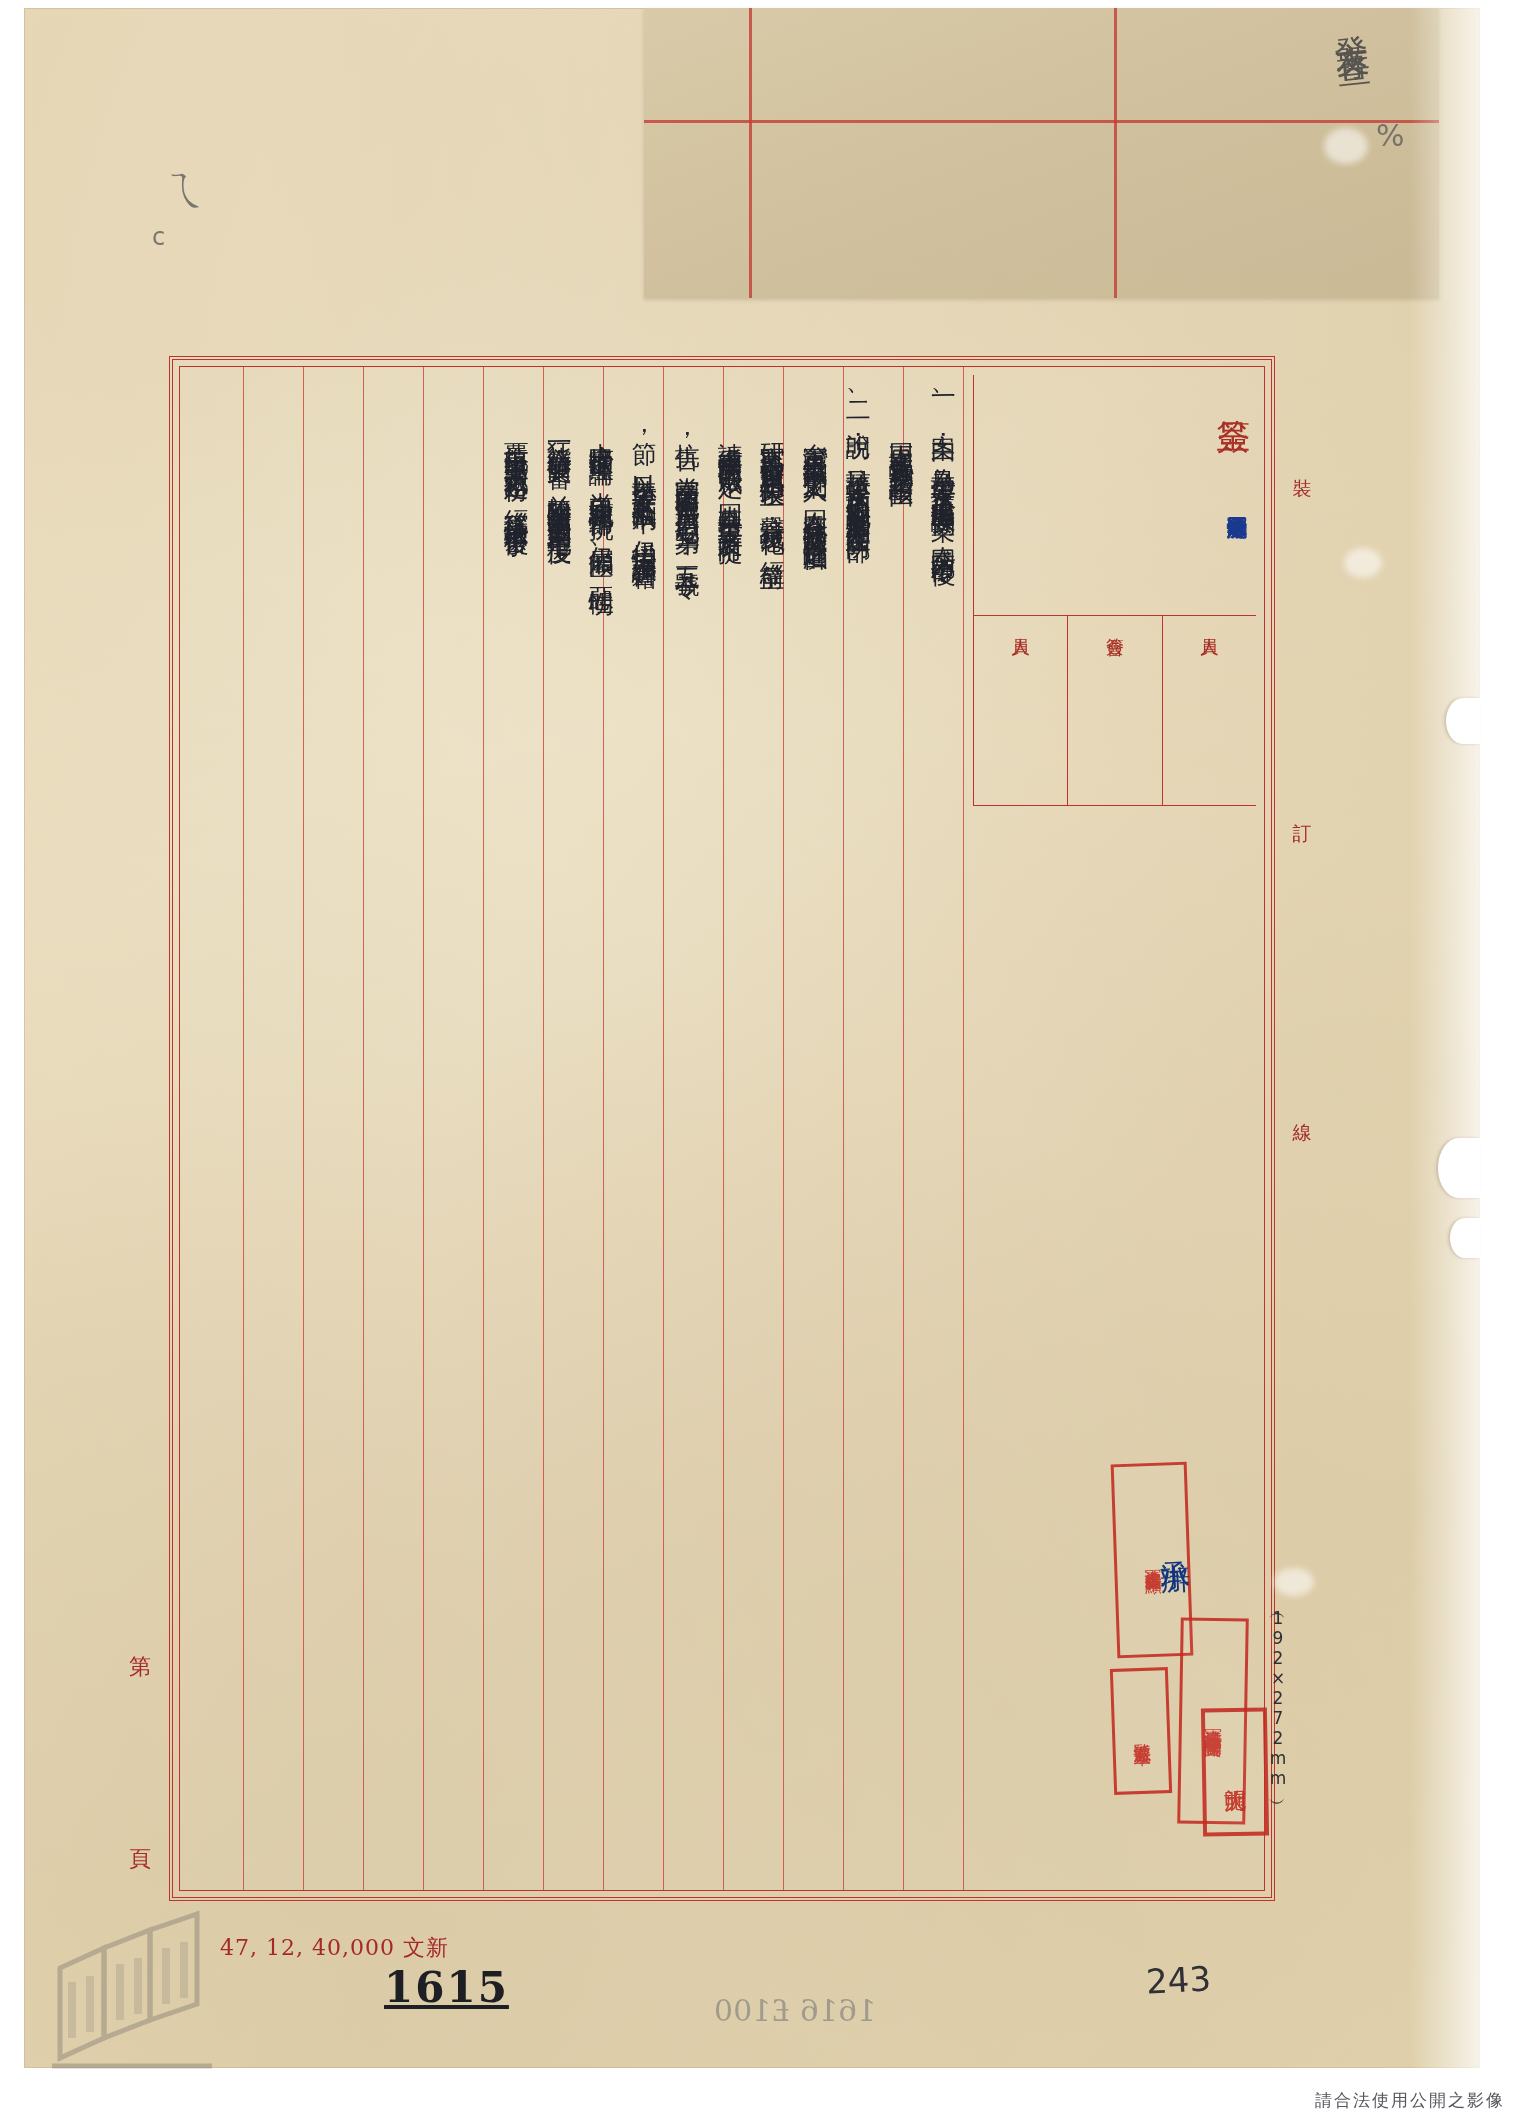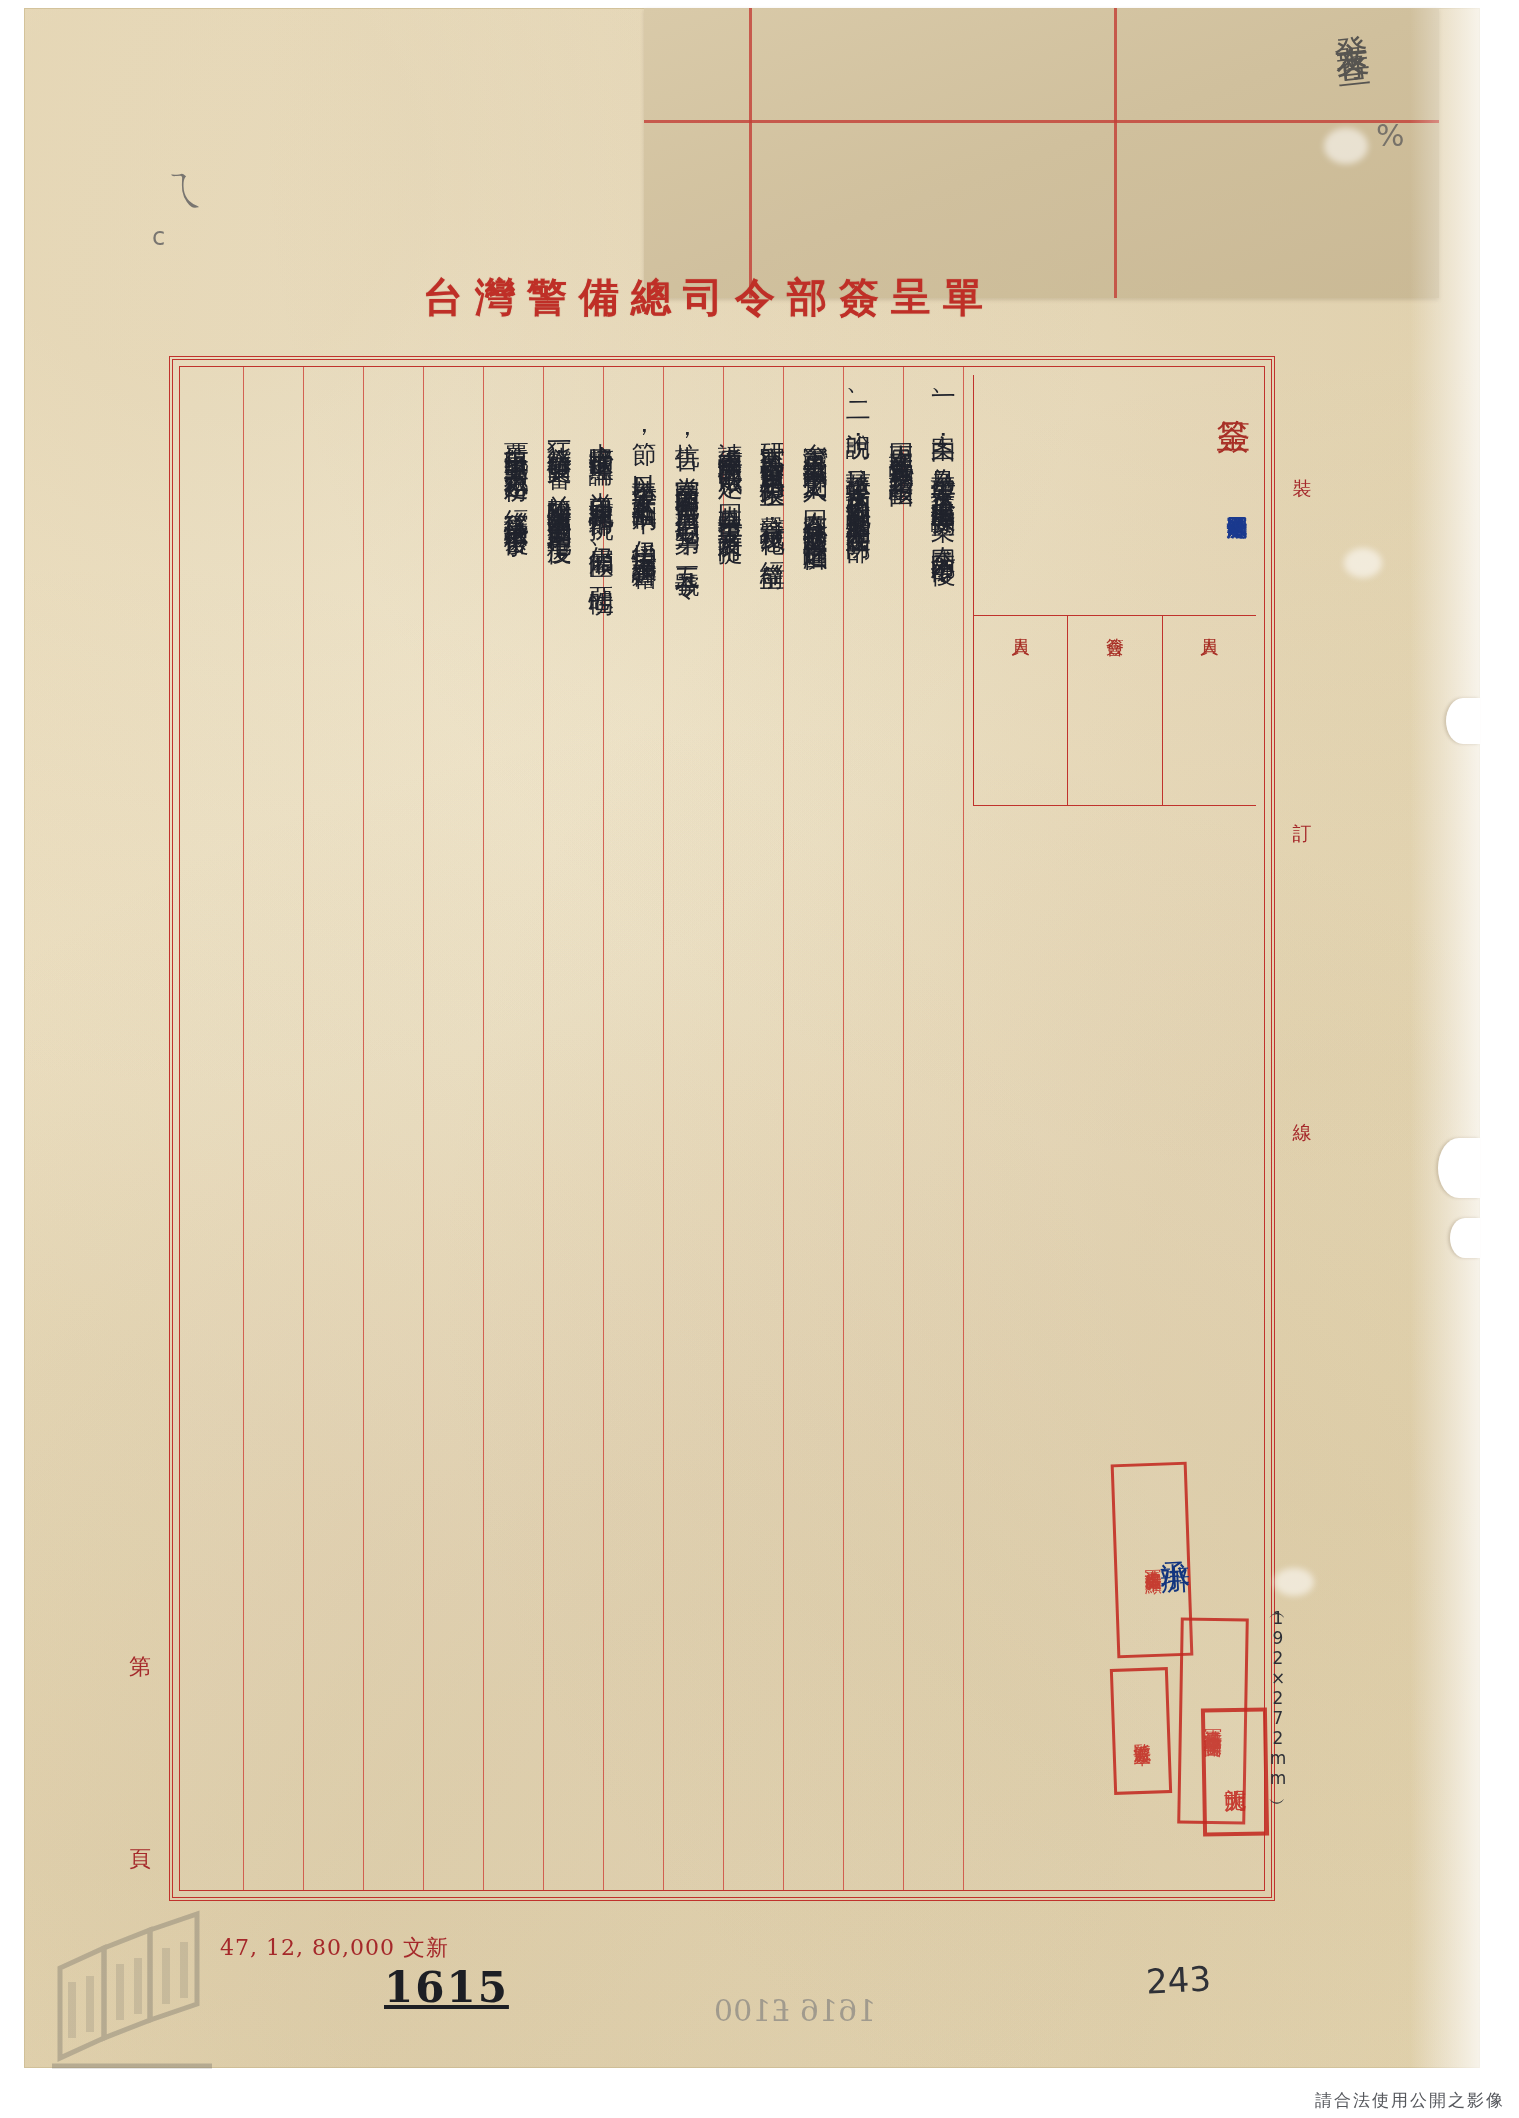--- a/index.html
+++ b/index.html
@@ -355,21 +355,20 @@
     <div class="redline-v" style="left:470px;"></div>
     <div class="redline-h" style="top:112px;"></div>
   </div>
 
   <div id="scrawl">發文存查</div>
   <div id="corner-mark">%</div>
 
   <div id="left-mark-1">ㄟ</div>
   <div id="left-mark-2">c</div>
 
-  <div id="doc-title">台灣警備總司令部簽呈單</div>
 
   <div id="form">
     <div id="form-inner">
 
       <div class="col-rule" style="right:300px;"></div>
       <div class="col-rule" style="right:360px;"></div>
       <div class="col-rule" style="right:420px;"></div>
       <div class="col-rule" style="right:480px;"></div>
       <div class="col-rule" style="right:540px;"></div>
       <div class="col-rule" style="right:600px;"></div>
@@ -432,21 +431,21 @@
 
   <div id="right-margin-notes">
     <span class="dotted-v">裝</span>
   </div>
   <div style="position:absolute;left:1266px;top:800px;color:#a5282a;font-size:19px;" class="dotted-v">訂</div>
   <div style="position:absolute;left:1266px;top:1100px;color:#a5282a;font-size:19px;" class="dotted-v">線</div>
   <div id="spec-note">（192×272mm）</div>
 
   <div id="page-label">第　　頁</div>
 
-  <div id="print-line">47, 12, 80,000 文新</div>
+  <div id="print-line">47, 12, 40,000 文新</div>
   <div id="doc-number">1615</div>
   <div id="bottom-right-num">243</div>
   <div id="mirror-num">1616  £100</div>
 
   <svg id="watermark" viewBox="0 0 200 170">
     <g fill="none" stroke="#6d6a63" stroke-width="5">
       <path d="M18,150 L18,60 L62,40 L62,130 Z"></path>
       <path d="M62,40 L108,22 L108,112 L62,130 Z"></path>
       <path d="M108,22 L155,6 L155,96 L108,112 Z"></path>
       <path d="M10,158 L170,158"></path>

